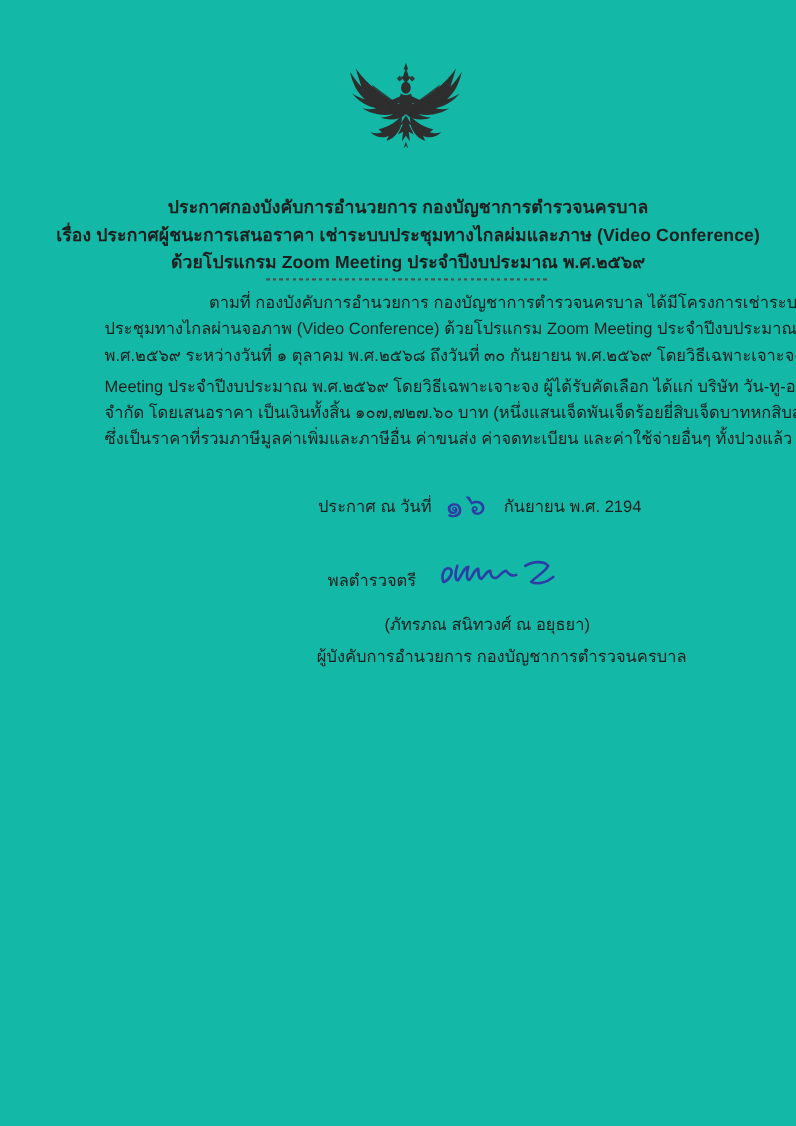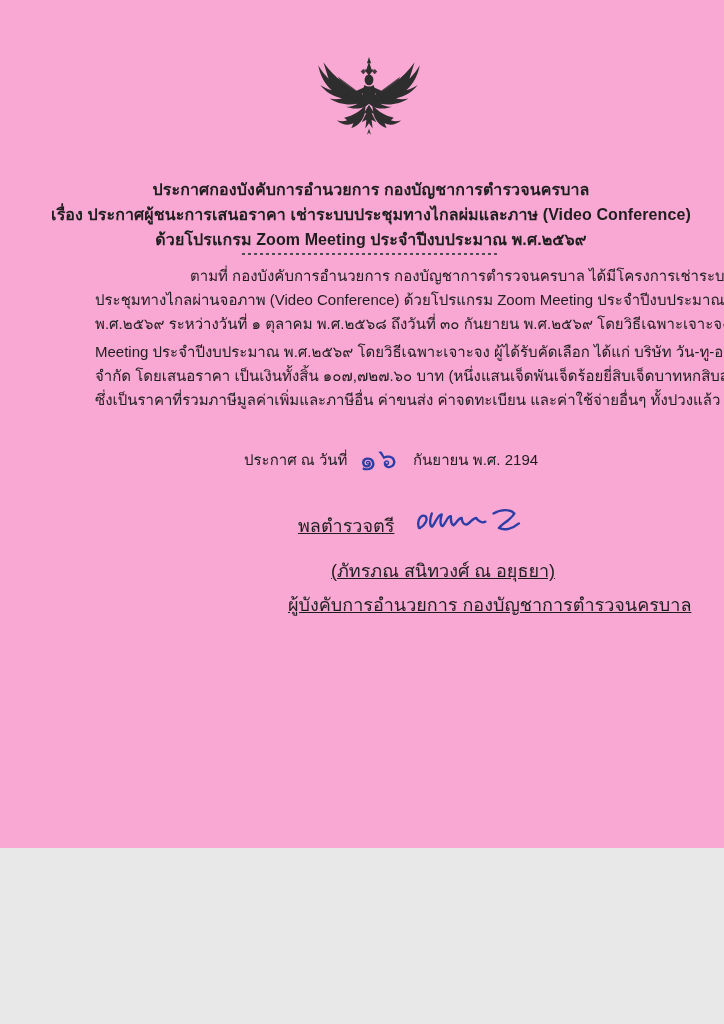--- a/index.html
+++ b/index.html
@@ -1,20 +1,20 @@
 <!DOCTYPE html>
 <html><head>
 <meta charset="utf-8">
 <style>
   html,body { margin:0; padding:0; background:#e8e8e8; }
   .page {
     position:relative;
-    width:724px; height:848px;
+    width:724px; height:1024px;
     margin:0 auto;
-    background:#f9a8d4;
+    background:#14b8a6;
     font-family:"Liberation Sans","DejaVu Sans",sans-serif;
     color:#1e1e1e;
     overflow:hidden;
   }
   .emblem {
     position:absolute; left:316px; top:56px;
     width:106px; height:114px;
   }
   .title-block {
     position:absolute; left:18px; right:0; top:177px;
@@ -37,35 +37,34 @@
   .para-1 { top:264px; }
   .para-2 { top:340px; }
   .line { white-space:nowrap; }
   .line.indent { text-indent:95px; }
   .date-line {
     position:absolute; left:244px; top:440px;
     height:40px;
     display:flex; align-items:center;
     font-size:15px;
   }
-  .date-prefix { margin-right:12px; }
+  .date-prefix { margin-right:12px;margin-left:45px; }
   .date-suffix { margin-left:14px; }
   .handwritten-day {
     color:#2c3ea6;
     font-size:28px;
     line-height:28px;
     transform:rotate(-6deg);
     letter-spacing:2px;
   }
   .sig-block {
     position:absolute; left:288px; top:498px;
     width:310px;
-    font-size:18px;
+    font-size:15px;
     text-align:center;
-    text-decoration:underline;
   }
   .sig-row {
     display:flex; align-items:flex-end;
     height:50px;
     padding-left:10px;
   }
   .sig-rank { padding-bottom:8px; white-space:nowrap; }
   .sig-scrawl { margin-left:16px; margin-bottom:2px; }
   .sig-name { margin-top:8px; white-space:nowrap; }
   .sig-position { margin-top:5px; white-space:nowrap; }

